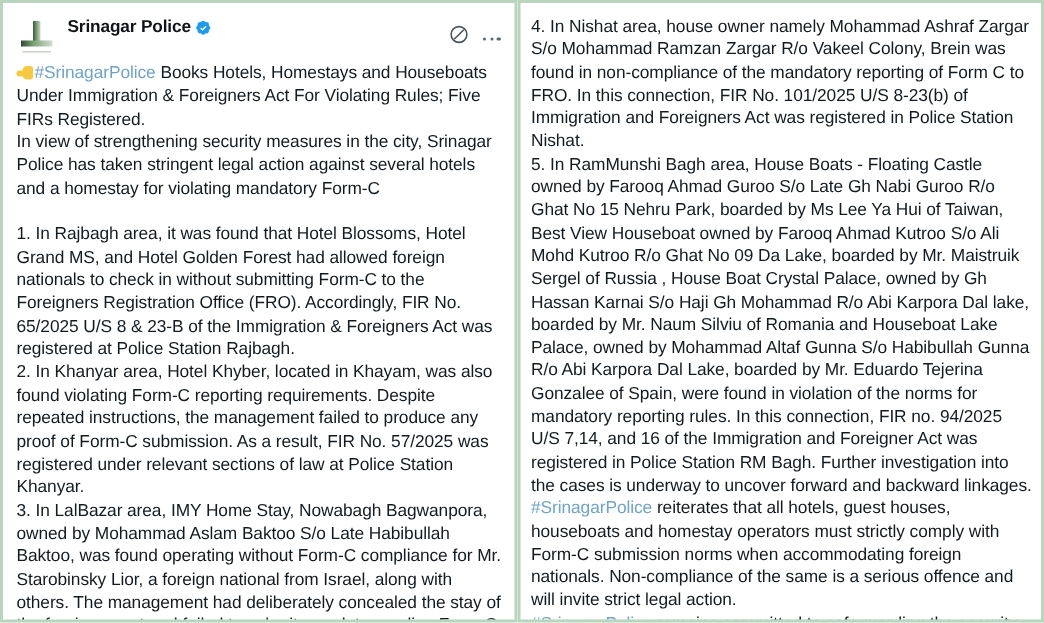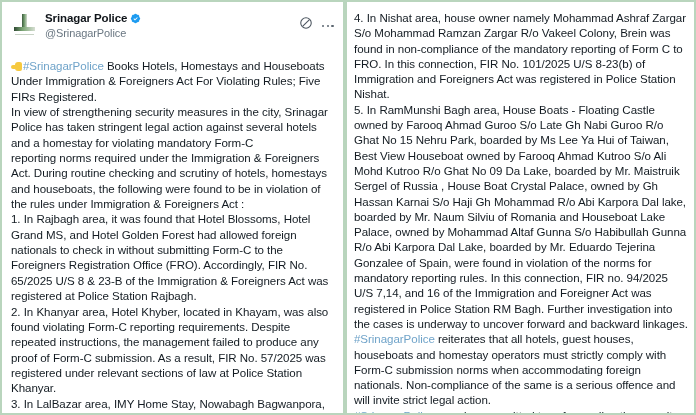--- a/index.html
+++ b/index.html
@@ -35,21 +35,21 @@
   .panel-right {
     width: 351px;
     height: 415px;
     padding: 9px 6px 0 7px;
   }
   
   .tweet-header {
     display: flex;
     align-items: flex-start;
     height: 28px;
-    margin-bottom: 20px;
+    margin-bottom: 3px;
   }
   .avatar {
     width: 27px;
     height: 27px;
     flex: 0 0 27px;
     margin-right: 7px;
     position: relative;
     overflow: hidden;
     background: #ffffff;
   }
@@ -190,42 +190,41 @@
       </div>
 
       <div class="name-block">
         <div class="display-name-row">
           <span class="display-name">Srinagar Police</span>
           <svg class="verified-badge" viewBox="0 0 24 24">
             <path fill="#1d9bf0" d="M22.25 12c0-1.43-.88-2.67-2.19-3.34.46-1.39.2-2.9-.81-3.91s-2.52-1.27-3.91-.81C14.67 2.63 13.43 1.75 12 1.75s-2.67.88-3.34 2.19c-1.39-.46-2.9-.2-3.91.81s-1.27 2.52-.81 3.91C2.63 9.33 1.75 10.57 1.75 12s.88 2.67 2.19 3.34c-.46 1.39-.2 2.9.81 3.91s2.52 1.27 3.91.81c.67 1.31 1.91 2.19 3.34 2.19s2.67-.88 3.34-2.19c1.39.46 2.9.2 3.91-.81s1.27-2.52.81-3.91c1.31-.67 2.19-1.91 2.19-3.34z"></path>
             <path fill="#fff" d="M10.93 16.36l-3.4-3.4 1.41-1.41 1.99 1.99 4.53-4.53 1.41 1.41-5.94 5.94z"></path>
           </svg>
         </div>
-        <div class="handle">@SrinagarPolice</div>
       </div>
 
       <div class="header-actions">
         <svg class="grok-icon" viewBox="0 0 24 24">
           <circle cx="12" cy="12" r="9" fill="none" stroke="#4a545e" stroke-width="1.8"></circle>
           <line x1="6.5" y1="17.5" x2="17.5" y2="6.5" stroke="#4a545e" stroke-width="1.8"></line>
         </svg>
         <div class="more-icon">
           <i></i>
             <i></i>
             <i></i>
         </div>
       </div>
     </div>
 
     <div class="tweet-body">
       <span class="hand">
         <span class="finger"></span><span class="palm"></span>
       </span><span class="link">#SrinagarPolice</span><span> Books Hotels, Homestays and Houseboats Under Immigration &amp; Foreigners Act For Violating Rules; Five FIRs Registered.</span><br>
       <span>In view of strengthening security measures in the city, Srinagar Police has taken stringent legal action against several hotels and a homestay for violating mandatory Form-C</span><br>
-      <span>reporting norms required under the Immigration &amp; Foreigners Act. During routine checking and scrutiny of hotels, homestays and houseboats,  the following were found to be in violation of the rules under Immigration &amp; Foreigners Act :</span><br>
+      <br>
       <span>1. In Rajbagh area, it was found that Hotel Blossoms, Hotel Grand MS, and Hotel Golden Forest had allowed foreign nationals to check in without submitting Form-C to the Foreigners Registration Office (FRO). Accordingly, FIR No. 65/2025 U/S 8 &amp; 23-B of the Immigration &amp; Foreigners Act was registered at Police Station Rajbagh.</span><br>
       <span>2. In Khanyar area, Hotel Khyber, located in Khayam, was also found violating Form-C reporting requirements. Despite repeated instructions, the management failed to produce any proof of Form-C submission. As a result, FIR No. 57/2025 was registered under relevant sections of law at Police Station Khanyar.</span><br>
       <span>3. In LalBazar area, IMY Home Stay, Nowabagh Bagwanpora, owned by Mohammad Aslam Baktoo S/o Late Habibullah Baktoo, was found operating without Form-C compliance for Mr. Starobinsky Lior, a foreign national from Israel, along with others. The management had deliberately concealed the stay of the foreign guest and failed to submit mandatory online Form-C reporting. Accordingly, FIR No. 60/2025 U/S 8 and 23(b) of  the Immigration &amp; Foreigners Act was registered at Police Station Lal Bazar.</span>
     </div>
   </div>
 
   <div class="panel panel-right">
     <div class="tweet-body right">
       <span>4. In Nishat area, house owner namely Mohammad Ashraf Zargar S/o Mohammad Ramzan Zargar R/o Vakeel Colony, Brein was found in non-compliance of the mandatory reporting of Form C to FRO. In this connection, FIR No.  101/2025 U/S 8-23(b) of Immigration and Foreigners Act was registered in Police Station Nishat.</span><br>
       <span>5. In RamMunshi Bagh area, House Boats -  Floating Castle owned by Farooq Ahmad Guroo S/o Late Gh Nabi Guroo R/o Ghat No 15 Nehru Park, boarded by Ms Lee Ya Hui of Taiwan, Best View Houseboat owned by Farooq Ahmad Kutroo S/o Ali Mohd Kutroo R/o Ghat No 09 Da Lake, boarded by Mr. Maistruik Sergel of Russia , House Boat Crystal Palace, owned by Gh Hassan Karnai S/o Haji Gh Mohammad R/o Abi Karpora Dal lake, boarded by Mr. Naum Silviu of Romania and Houseboat Lake Palace, owned by Mohammad Altaf Gunna S/o Habibullah Gunna R/o Abi Karpora Dal Lake, boarded by Mr. Eduardo Tejerina Gonzalee of Spain, were found in violation of the norms for mandatory reporting rules. In this connection, FIR no. 94/2025 U/S 7,14, and 16 of the Immigration and Foreigner Act was registered in Police Station RM Bagh.</span>

